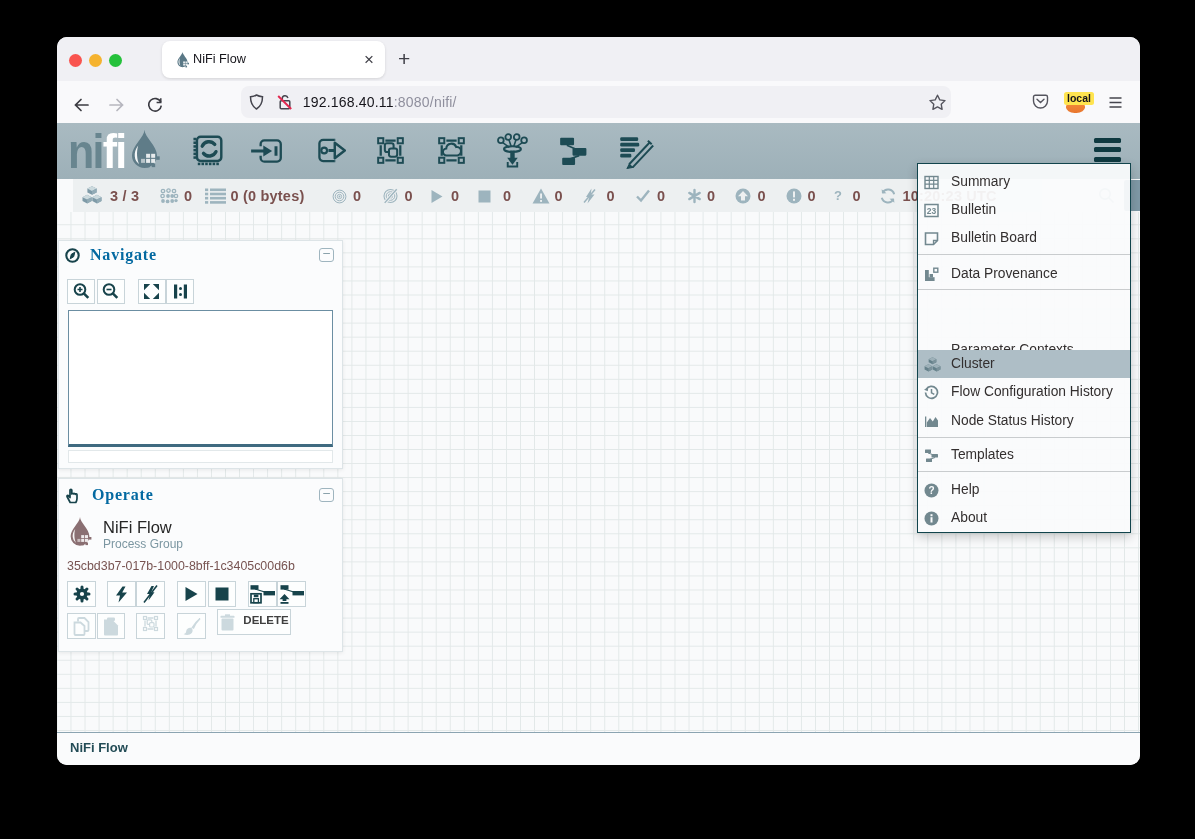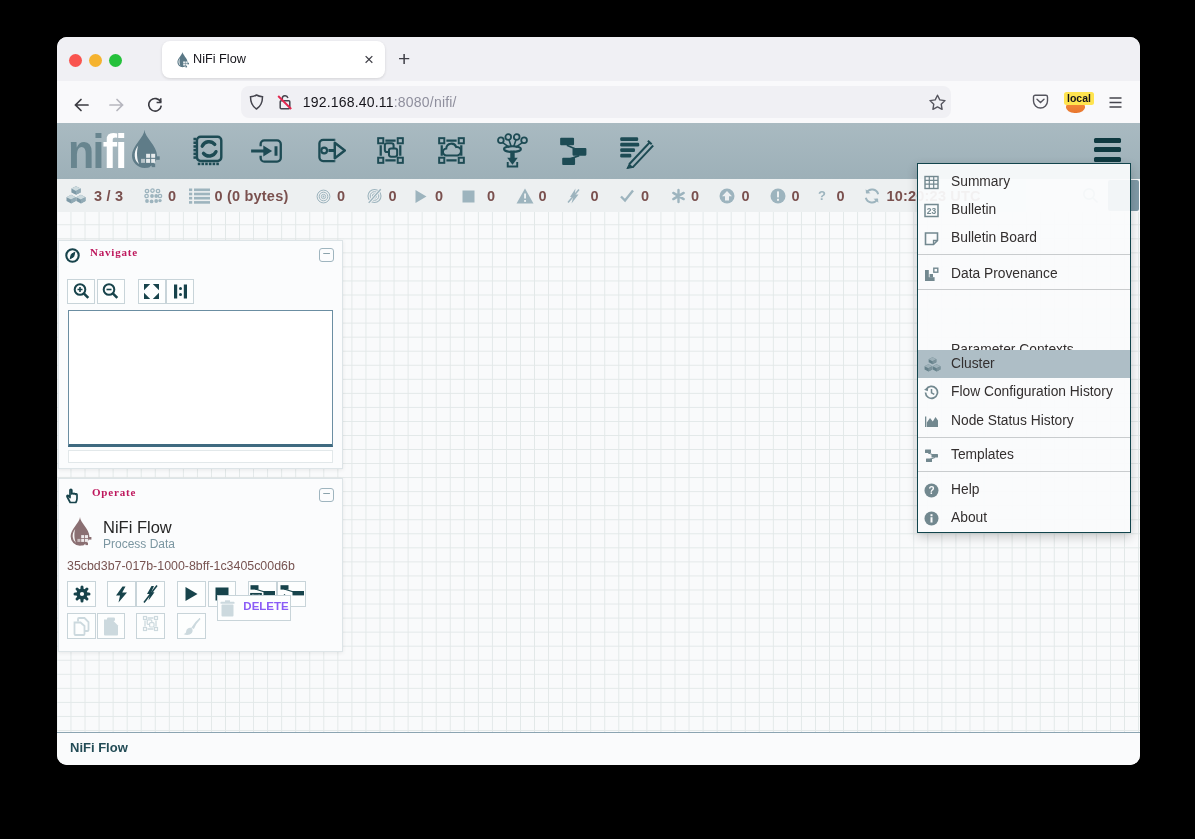--- a/index.html
+++ b/index.html
@@ -15,34 +15,34 @@
   #tabtitle{left:31px;top:11px;font-size:12.7px;color:#15141a;}
   #tabclose{left:202px;top:9px;font-size:17px;color:#3f3f47;font-weight:normal;}
   #newtab{left:341px;top:10px;font-size:21px;color:#3f3f47;font-weight:normal;}
   #toolbar{left:0;top:43.5px;width:1083px;height:42px;background:#f9f9fb;}
   #urlbar{left:183.7px;top:5.8px;width:710px;height:31.8px;background:#f0f0f4;border-radius:8px;}
   #urltext{left:62px;top:8.2px;font-size:14px;color:#15141a;letter-spacing:.2px;}
   #urltext .dim{color:#8f8f9d;}
   
   #nifihead{left:0;top:85.5px;width:1083px;height:56px;background:linear-gradient(#a9bac1,#9db0b8);}
   .tbic{top:10px;}
-  #statsbar{left:0;top:141.5px;width:969px;height:33px;background:#edf0f1;}
+  #statsbar{left:16px;top:141.5px;width:969px;height:33px;background:#edf0f1;}
   .stat-n{position:absolute;font-size:14.5px;font-weight:bold;color:#7a504e;top:9px;letter-spacing:.2px;}
   #canvas{left:0;top:174.5px;width:1083px;height:522px;
      background-image:linear-gradient(to right,#e2e8e8 1px,transparent 1px),
                       linear-gradient(to bottom,#e2e8e8 1px,transparent 1px);
      background-size:14.05px 14.05px;background-position:13.5px 12.3px;
      background-color:#f9fafb;}
   #bottombar{left:0;top:695px;width:1083px;height:33px;background:#fafbfc;border-top:1px solid #8ba4b1;}
   #crumb{left:13px;top:7px;font-size:13px;font-weight:bold;color:#234c56;}
   
   .panel{background:#fbfcfd;border:1px solid #dde4e7;box-shadow:0 1px 4px rgba(0,0,0,.08);}
   #nav{left:1px;top:28px;width:283px;height:227px;}
   #op{left:1px;top:266px;width:283px;height:172px;}
-  .ptitle{font-family:"Liberation Serif",serif;font-weight:bold;font-size:11px;color:#be185d;letter-spacing:.8px;}
+  .ptitle{font-family:"Liberation Serif",serif;font-weight:bold;font-size:16px;color:#0369a1;letter-spacing:.8px;}
   .collapse{width:13px;height:12px;border:1px solid #9fb5bf;border-radius:3px;color:#7b96a1;
      font-size:12px;line-height:9px;text-align:center;}
   .nbtn{width:26px;height:23px;border:1px solid #c8d4d9;background:#fdfefe;text-align:center;}
   .obtn{width:26.5px;height:24.5px;border:1px solid #c8d4d9;background:#fdfefe;text-align:center;}
   
   #menu{left:860px;top:126px;width:212px;height:368px;background:rgba(250,251,252,0.94);
         border:1px solid #11444c;box-shadow:0 4px 10px rgba(0,0,0,.2);}
   .mrow{position:absolute;left:0;width:100%;height:28px;}
   .mic{position:absolute;left:6px;top:7px;width:15px;height:15px;color:#72888f;}
   .mtx{position:absolute;left:33px;top:6px;font-size:13.8px;color:#332f2f;}
@@ -390,21 +390,21 @@
             <rect x="17" y="22.4" width="3" height="3"></rect>
           <rect x="9.4" y="22.4" width="3" height="3" fill-opacity=".55"></rect>
         </g>
         <g fill="#8a6f72">
             <rect x="20.8" y="20.5" width="2.6" height="2.6"></rect>
             <rect x="17.4" y="26" width="2.6" height="2.6"></rect>
             <rect x="13.6" y="26.6" width="2.2" height="2.2"></rect>
           </g>
       </svg>
       <div class="abs" style="left:44px;top:39px;font-size:16.5px;color:#262626;">NiFi Flow</div>
-      <div class="abs" style="left:44px;top:58.5px;font-size:12px;color:#7b96a1;">Process Data</div>
+      <div class="abs" style="left:44px;top:58.5px;font-size:12px;color:#7b96a1;">Process Group</div>
       <div class="abs" style="left:8px;top:80px;font-size:12.4px;color:#775351;">35cbd3b7-017b-1000-8bff-1c3405c00d6b</div>
       <div class="abs obtn" style="left:8.3px;top:102px;"><svg width="18" height="18" viewBox="0 0 18 18" style="margin-top:3.5px;">
         <g fill="#17434b">
               <circle cx="9" cy="9" r="5.6"></circle>
         <g stroke="#17434b" stroke-width="3" stroke-linecap="round">
                 <path d="M9 2 V4 M9 14 V16 M2 9 H4 M14 9 H16 M4.05 4.05 L5.5 5.5 M12.5 12.5 L13.95 13.95 M4.05 13.95 L5.5 12.5 M12.5 5.5 L13.95 4.05"></path>
               </g>
             </g>
         <circle cx="9" cy="9" r="2.1" fill="#fdfefe"></circle>
           </svg></div>
@@ -456,21 +456,21 @@
         <rect x="2.5" y="13.5" width="3" height="3" stroke-width="1.2"></rect>
             <rect x="13.5" y="13.5" width="3" height="3" stroke-width="1.2"></rect>
         <path d="M6.5 4 H12.5 M6.5 15 H12.5 M4 6.5 V12.5 M15 6.5 V12.5" stroke-width="1.3"></path>
         <rect x="6.2" y="5.8" width="4.6" height="4.6" rx="1" stroke-width="1.2"></rect>
         <rect x="8.6" y="8.6" width="4.4" height="4.4" rx="1" stroke-width="1.2" fill="#fdfefe"></rect>
           </svg></div>
       <div class="abs obtn" style="left:118.4px;top:134px;"><svg width="19" height="19" viewBox="0 0 19 19" style="margin-top:3px;">
         <path d="M10.5 10.5 C12 8 15.5 3.5 18 1.5 C15 4.5 12.5 8.5 11.5 11 Z" fill="#ccd9de" stroke="#ccd9de" stroke-width="1.6"></path>
         <path d="M9.8 11.2 C7.5 10.2 4.5 11.5 4.2 14.2 C4 16 3 16.8 1.5 17 C4 18.5 8 18.3 9.8 16 C11 14.5 10.8 12.3 9.8 11.2 Z" fill="#ccd9de"></path>
           </svg></div>
-      <div class="abs obtn" style="left:158.3px;top:116px;width:72px;color:#8b5cf6;"><svg width="15" height="17" viewBox="0 0 15 17" fill="#ccd9de" style="margin-top:4px;vertical-align:middle;">
+      <div class="abs obtn" style="left:158.3px;top:130px;width:72px;color:#404040;"><svg width="15" height="17" viewBox="0 0 15 17" fill="#ccd9de" style="margin-top:4px;vertical-align:middle;">
         <rect x="1.5" y="4.5" width="12" height="12" rx="1"></rect>
         <rect x="0.5" y="1.8" width="14" height="2" rx="0.6"></rect>
         <rect x="5" y="0.3" width="5" height="2"></rect>
           </svg>
         <span style="font-size:11.5px;font-weight:bold;vertical-align:middle;margin-left:4px;">DELETE</span></div>
     </div>
   </div>
 
   <div id="bottombar" class="abs">
       <div id="crumb" class="abs">NiFi Flow</div>

